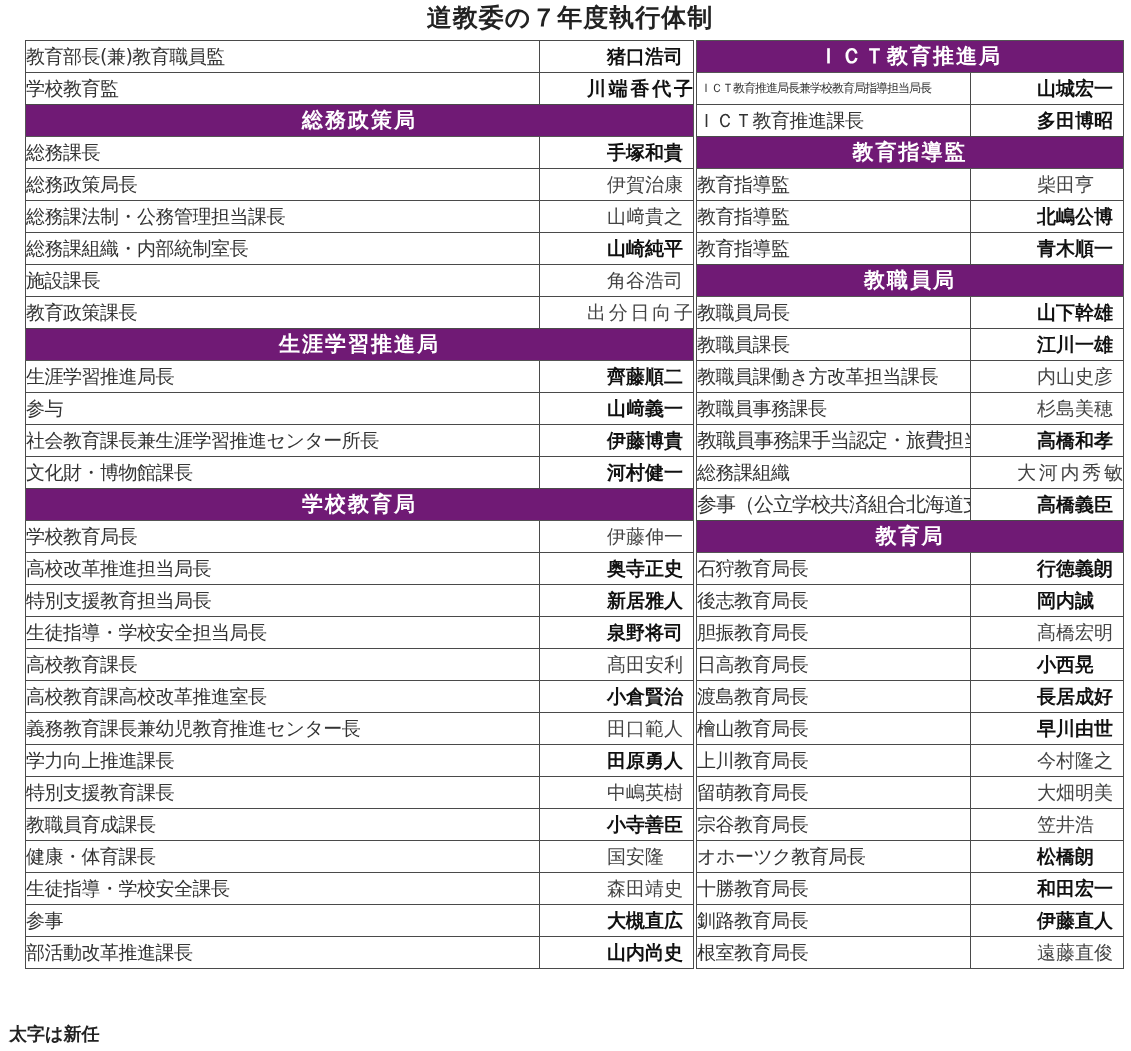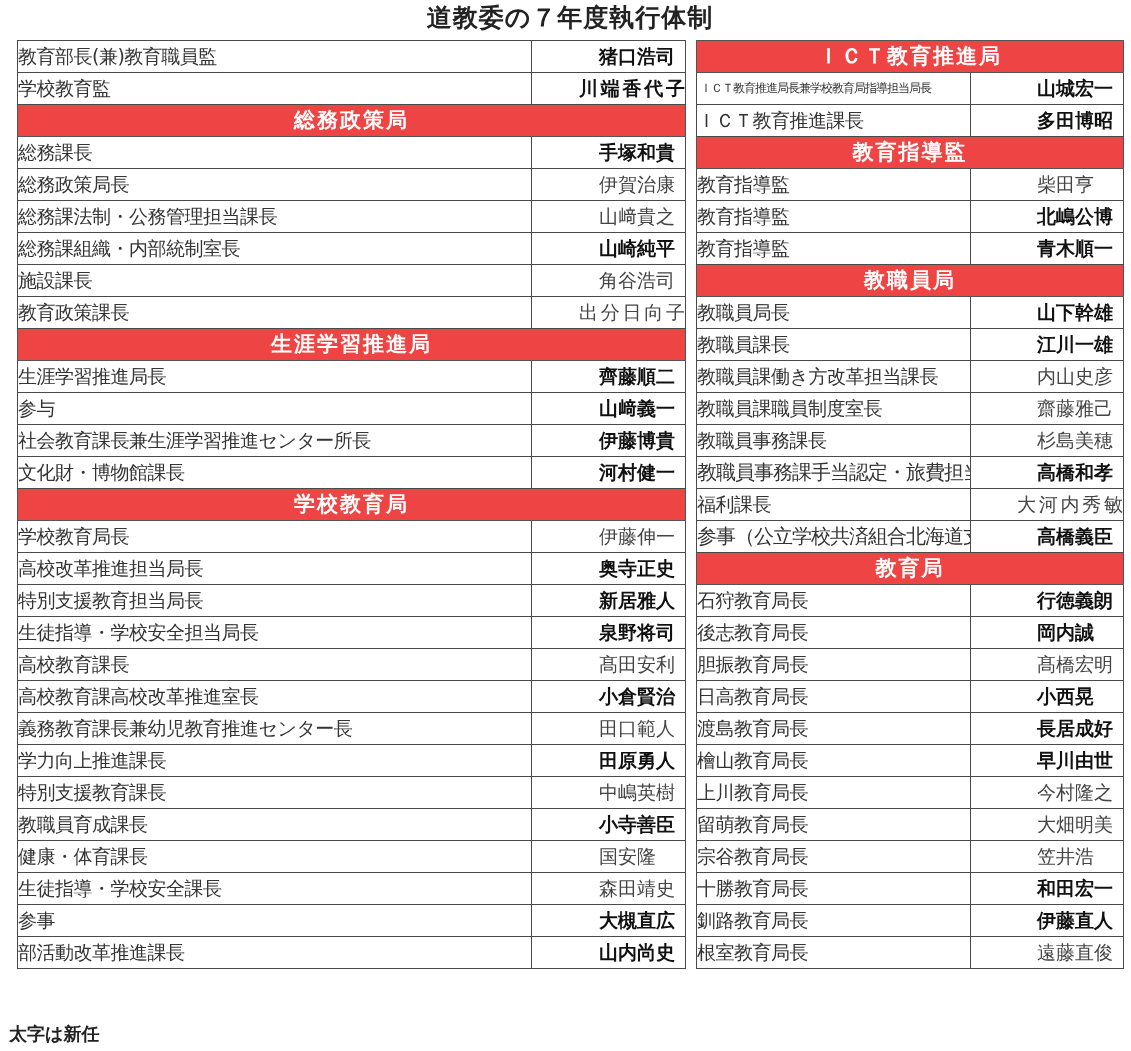--- a/index.html
+++ b/index.html
@@ -13,32 +13,32 @@
     text-align: center; font-size: 25px; font-weight: bold; line-height: 36px;
     letter-spacing: 1px; color: #222;
   }
   table.roster {
     position: absolute; border-collapse: collapse; table-layout: fixed;
   }
   table.roster td {
     border: 1.4px solid #4a4a4a; height: 31px; padding: 0; white-space: nowrap;
     overflow: hidden; line-height: 31px;
   }
-  #left-table { left: 17px; top: 40px; width: 668px; padding-left: 28px; }
+  #left-table { left: 25px; top: 40px; width: 668px; padding-left: 28px; }
   #right-table { left: 696px; top: 40px; width: 427px; }
   td.role { font-size: 19px; color: #333; padding-left: 8px; letter-spacing: -0.5px; }
   td.role.small { font-size: 12px; letter-spacing: -1px; padding-left: 3px; }
   td.role.mid { font-size: 20px; letter-spacing: -1px; }
   td.name { font-size: 19px; color: #444; text-align: right; padding-right: 14px; }
   td.name.new { font-weight: bold; color: #111; }
   td.name .sur { display: inline-block; width: 58px; text-align: right; }
   td.name .given { display: inline-block; width: 48px; text-align: left; }
   td.name .full { display: inline-block; width: 106px; text-align: justify; text-align-last: justify; }
   tr.section td {
-    background: #ef4444; color: #ffffff; text-align: center; font-weight: bold;
+    background: #701a75; color: #ffffff; text-align: center; font-weight: bold;
     font-size: 21px; letter-spacing: 2px; border-color: #555; margin-top: 28px;
   }
   .note {
     position: absolute; left: 9px; top: 1022px; font-size: 18px; font-weight: bold; color: #222;
   }
 </style>
 </head>
 <body>
 
 <div class="title">道教委の７年度執行体制</div>
@@ -206,33 +206,29 @@
       </tr>
       <tr>
         <td class="role">教職員課長</td>
         <td class="name new"><span class="sur">江川</span><span class="given">一雄</span></td>
       </tr>
       <tr>
         <td class="role">教職員課働き方改革担当課長</td>
         <td class="name"><span class="sur">内山</span><span class="given">史彦</span></td>
       </tr>
       <tr>
-        <td class="role">教職員課職員制度室長</td>
-        <td class="name"><span class="sur">齋藤</span><span class="given">雅己</span></td>
-      </tr>
-      <tr>
         <td class="role">教職員事務課長</td>
         <td class="name"><span class="sur">杉島</span><span class="given">美穂</span></td>
       </tr>
       <tr>
         <td class="role mid">教職員事務課手当認定・旅費担当課長</td>
         <td class="name new"><span class="sur">高橋</span><span class="given">和孝</span></td>
       </tr>
       <tr>
-        <td class="role">福利課長</td>
+        <td class="role">総務課組織</td>
         <td class="name"><span class="full">大河内秀敏</span></td>
       </tr>
       <tr>
         <td class="role mid">参事（公立学校共済組合北海道支部参事）</td>
         <td class="name new"><span class="sur">高橋</span><span class="given">義臣</span></td>
       </tr>
       <tr class="section">
         <td colspan="2">教育局</td>
       </tr>
       <tr>
@@ -265,20 +261,24 @@
       </tr>
       <tr>
         <td class="role">留萌教育局長</td>
         <td class="name"><span class="sur">大畑</span><span class="given">明美</span></td>
       </tr>
       <tr>
         <td class="role">宗谷教育局長</td>
         <td class="name"><span class="sur">笠井</span><span class="given">浩</span></td>
       </tr>
       <tr>
+        <td class="role">オホーツク教育局長</td>
+        <td class="name new"><span class="sur">松橋</span><span class="given">朗</span></td>
+      </tr>
+      <tr>
         <td class="role">十勝教育局長</td>
         <td class="name new"><span class="sur">和田</span><span class="given">宏一</span></td>
       </tr>
       <tr>
         <td class="role">釧路教育局長</td>
         <td class="name new"><span class="sur">伊藤</span><span class="given">直人</span></td>
       </tr>
       <tr>
         <td class="role">根室教育局長</td>
         <td class="name"><span class="sur">遠藤</span><span class="given">直俊</span></td>

